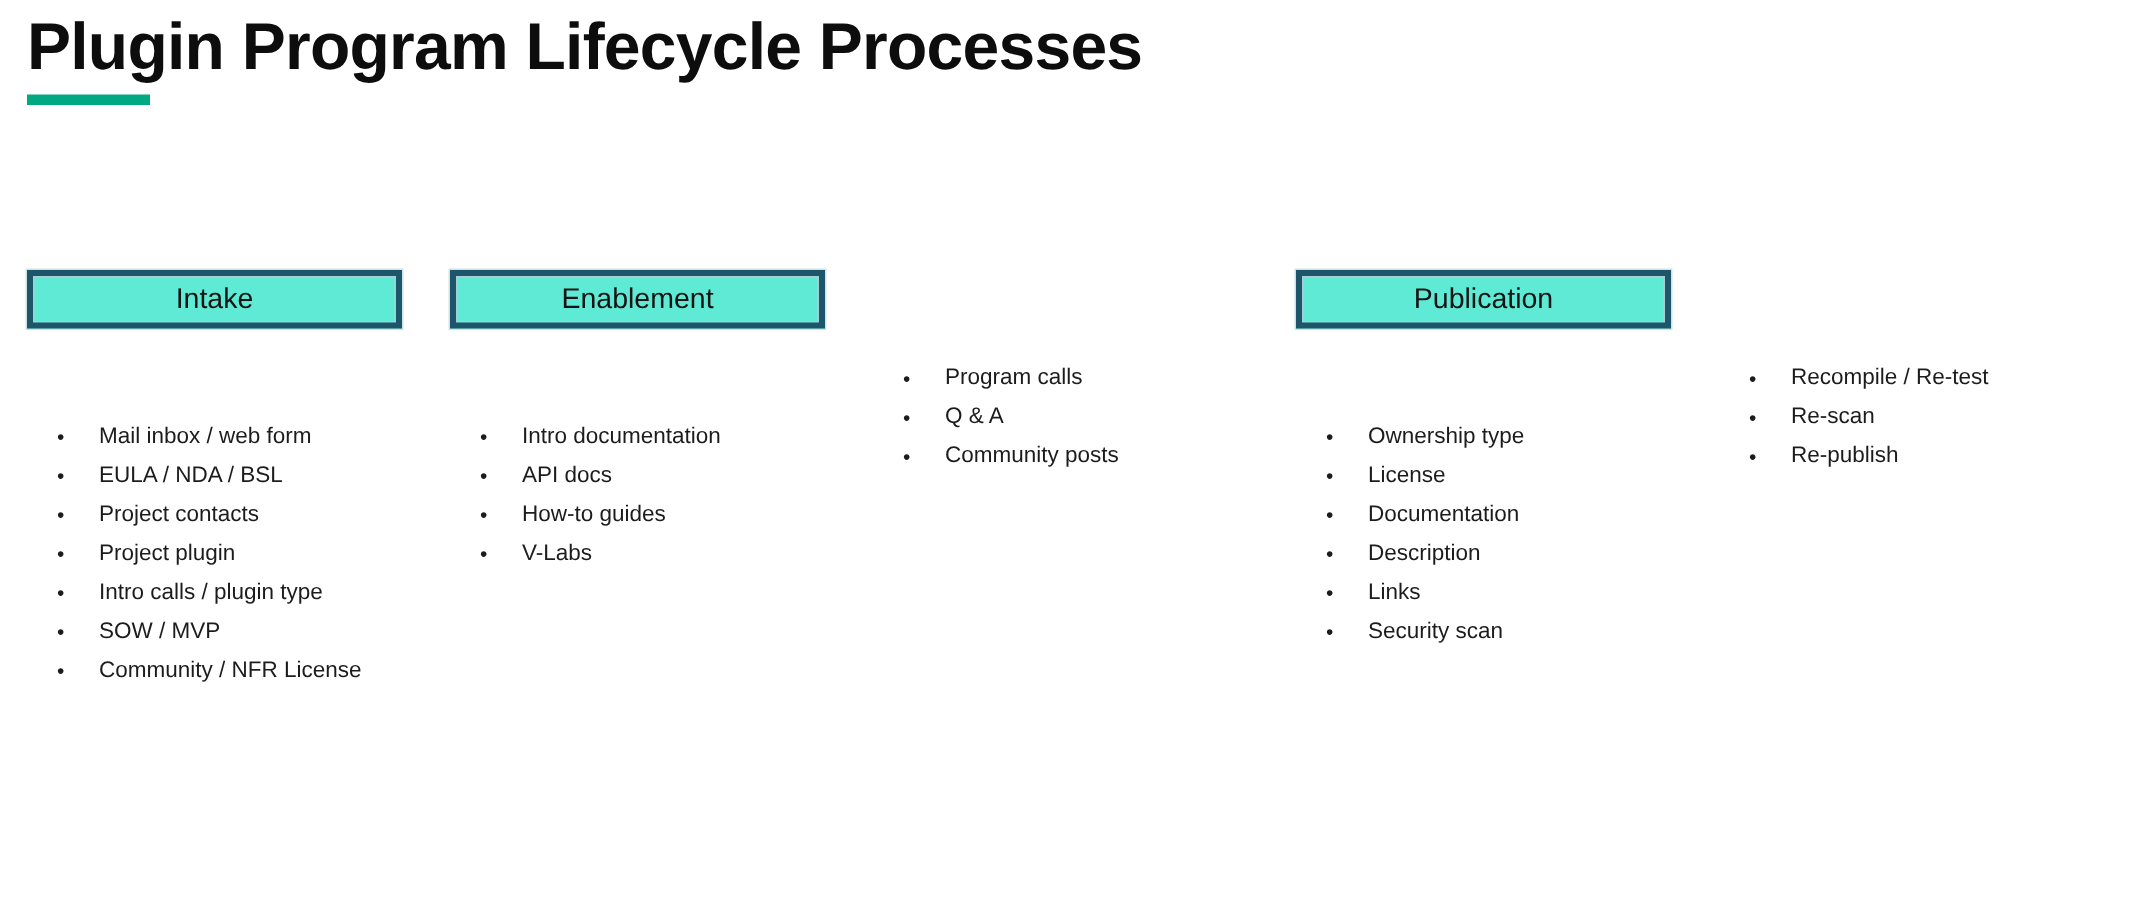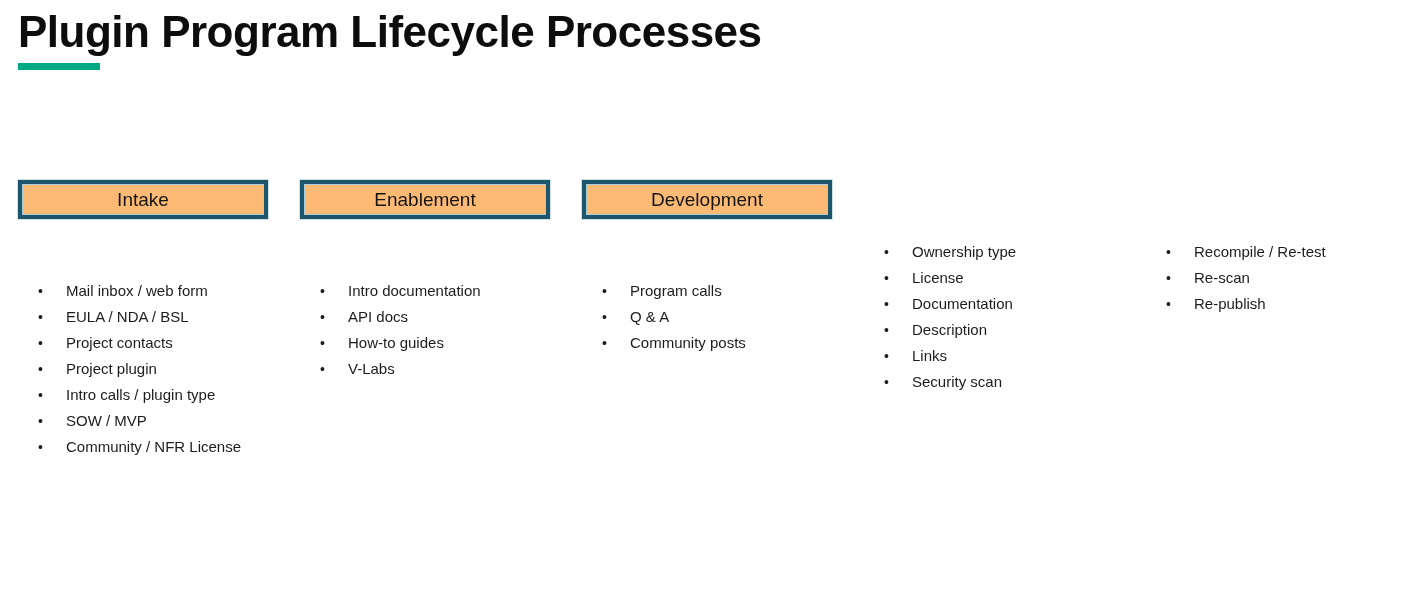--- a/index.html
+++ b/index.html
@@ -37,21 +37,21 @@
   }
   .col {
     flex: 0 0 250px;
     width: 250px;
   }
   .stage-box {
     width: 100%;
     height: 39px;
     border: 4px solid #1D566B;
     box-shadow: inset 0 0 0 1px #a9cdd6, 0 0 0 1px #cfe2e7;
-    background: #fdba74;
+    background: #5eead4;
     display: flex;
     align-items: center;
     justify-content: center;
   }
   .stage-label {
     font-size: 19px;
     color: #141414;
   }
   .stage-list {
     list-style: none;
@@ -139,40 +139,40 @@
             <span class="item-text">How-to guides</span>
           </li>
           <li>
             <span class="bullet">•</span>
             <span class="item-text">V-Labs</span>
           </li>
         </ul>
   </div>
 
   <div class="col">
+    <ul class="stage-list">
+          <li>
+            <span class="bullet">•</span>
+            <span class="item-text">Program calls</span>
+          </li>
+          <li>
+            <span class="bullet">•</span>
+            <span class="item-text">Q &amp; A</span>
+          </li>
+          <li>
+            <span class="bullet">•</span>
+            <span class="item-text">Community posts</span>
+          </li>
+        </ul>
+  </div>
+
+  <div class="col">
     <div class="stage-box">
-      <span class="stage-label">Development</span>
+      <span class="stage-label">Publication</span>
     </div>
-    <ul class="stage-list">
-          <li>
-            <span class="bullet">•</span>
-            <span class="item-text">Program calls</span>
-          </li>
-          <li>
-            <span class="bullet">•</span>
-            <span class="item-text">Q &amp; A</span>
-          </li>
-          <li>
-            <span class="bullet">•</span>
-            <span class="item-text">Community posts</span>
-          </li>
-        </ul>
-  </div>
-
-  <div class="col">
     <ul class="stage-list">
           <li>
             <span class="bullet">•</span>
             <span class="item-text">Ownership type</span>
           </li>
           <li>
             <span class="bullet">•</span>
             <span class="item-text">License</span>
           </li>
           <li>

